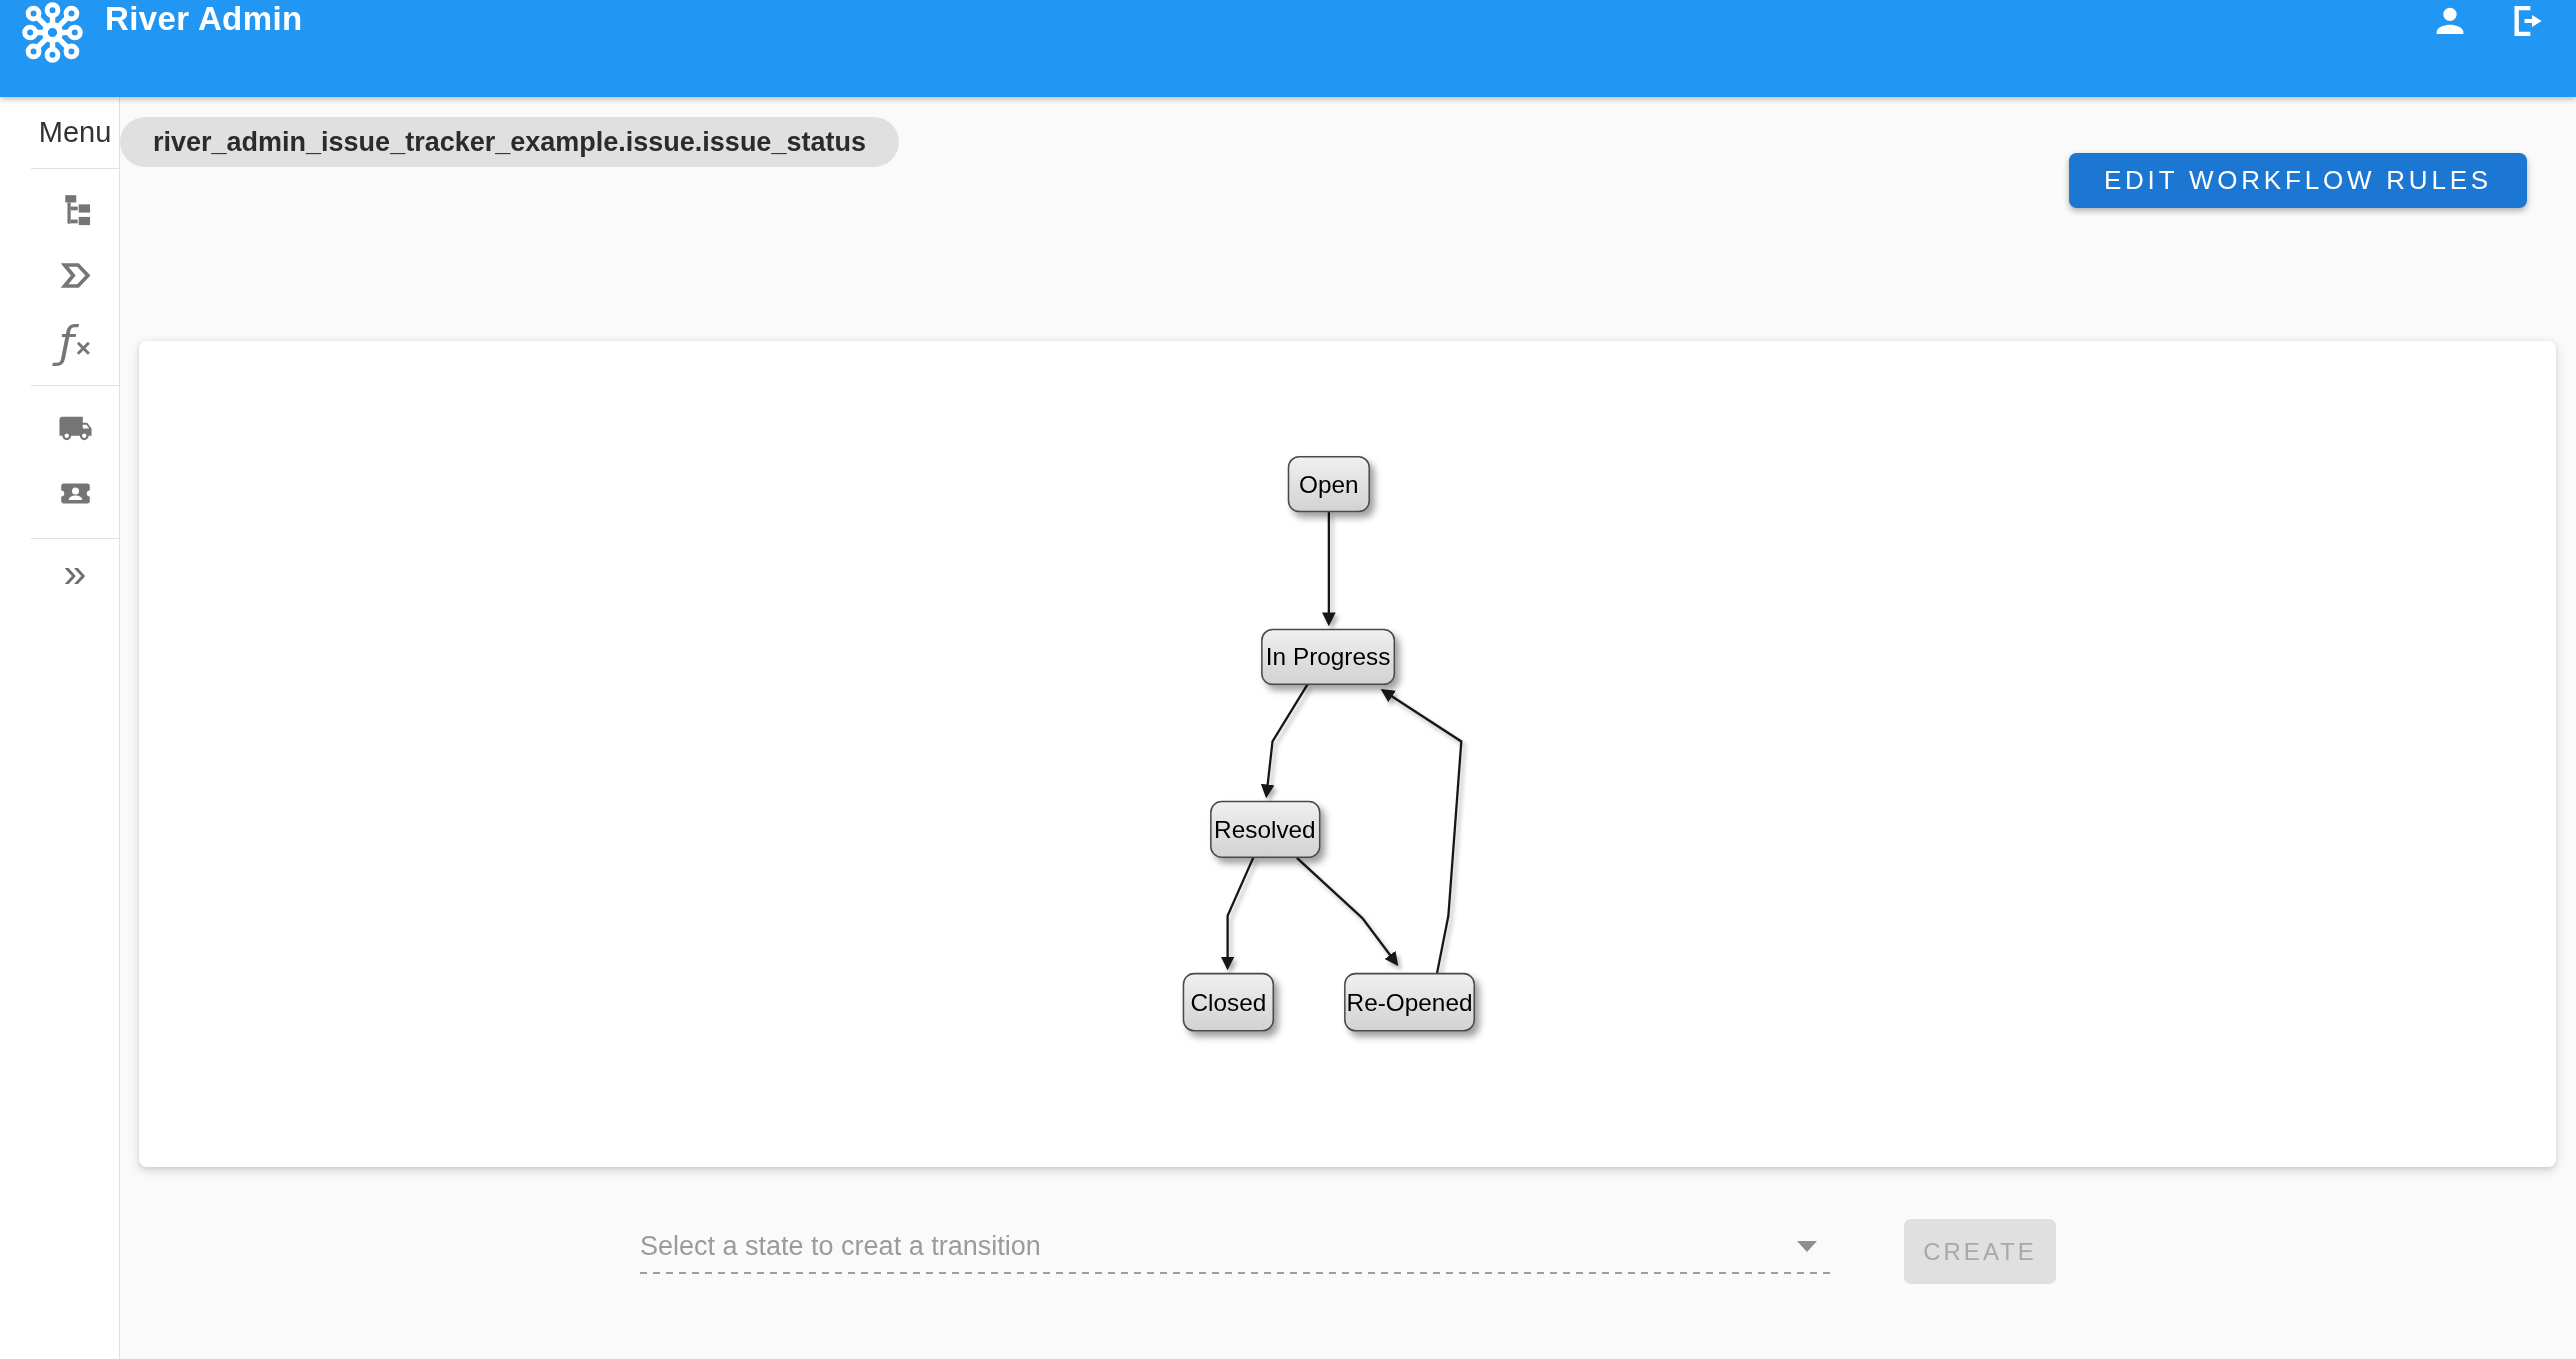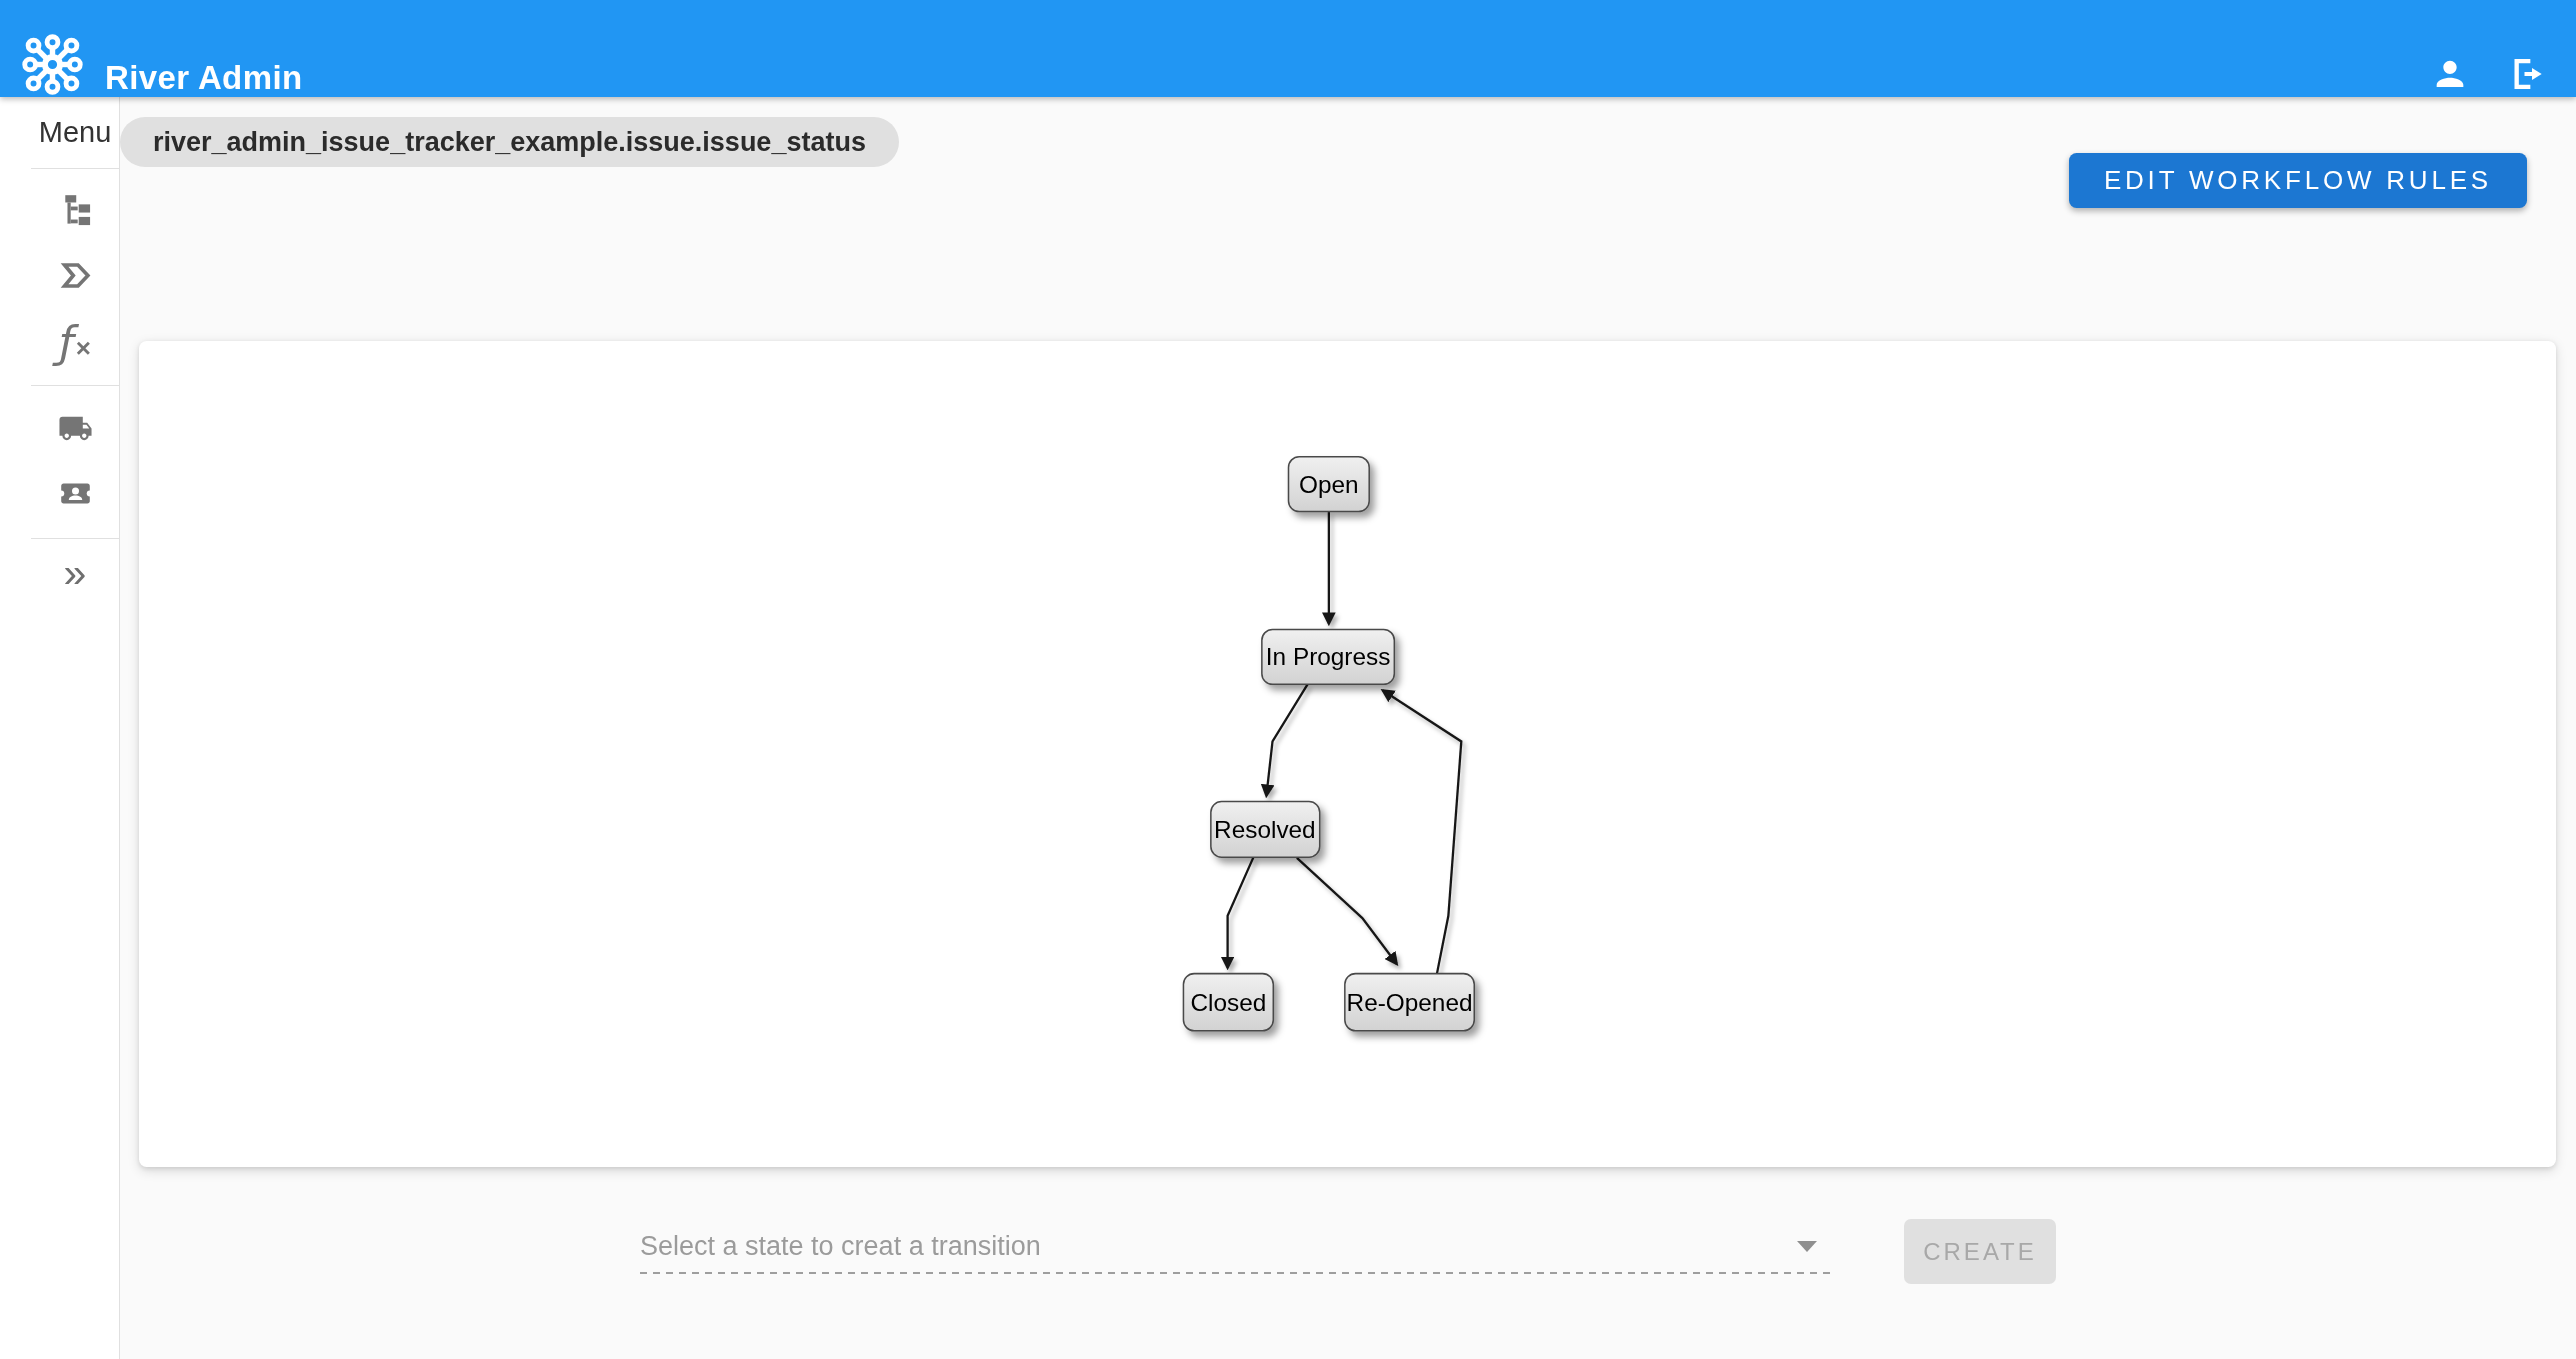--- a/index.html
+++ b/index.html
@@ -6,21 +6,21 @@
   body{
     width:2576px;height:1360px;
     font-family:"Liberation Sans",sans-serif;
     background:#fafafa;overflow:hidden;
   }
   #app{position:relative;width:2576px;height:1360px;}
 
   
   .topbar{
     position:absolute;top:0;left:0;width:100%;height:97px;
-    background:#2196f3;display:flex;align-items:flex-end;
+    background:#2196f3;display:flex;align-items:flex-start;
     padding:0 27px 0 20px;box-sizing:border-box;
     box-shadow:0 2.3px 6px rgba(0,0,0,0.28);z-index:20;
   }
   .logo{width:65px;height:65px;margin-right:20px;flex:0 0 auto;}
   .app-title{color:#fff;font-size:33px;font-weight:700;letter-spacing:0.4px;}
   .topbar-spacer{flex:1;}
   .topbar-btn{
     background:none;border:none;padding:0;margin:0 0 0 33px;
     width:44px;height:44px;display:flex;align-items:center;justify-content:center;
     cursor:pointer;

